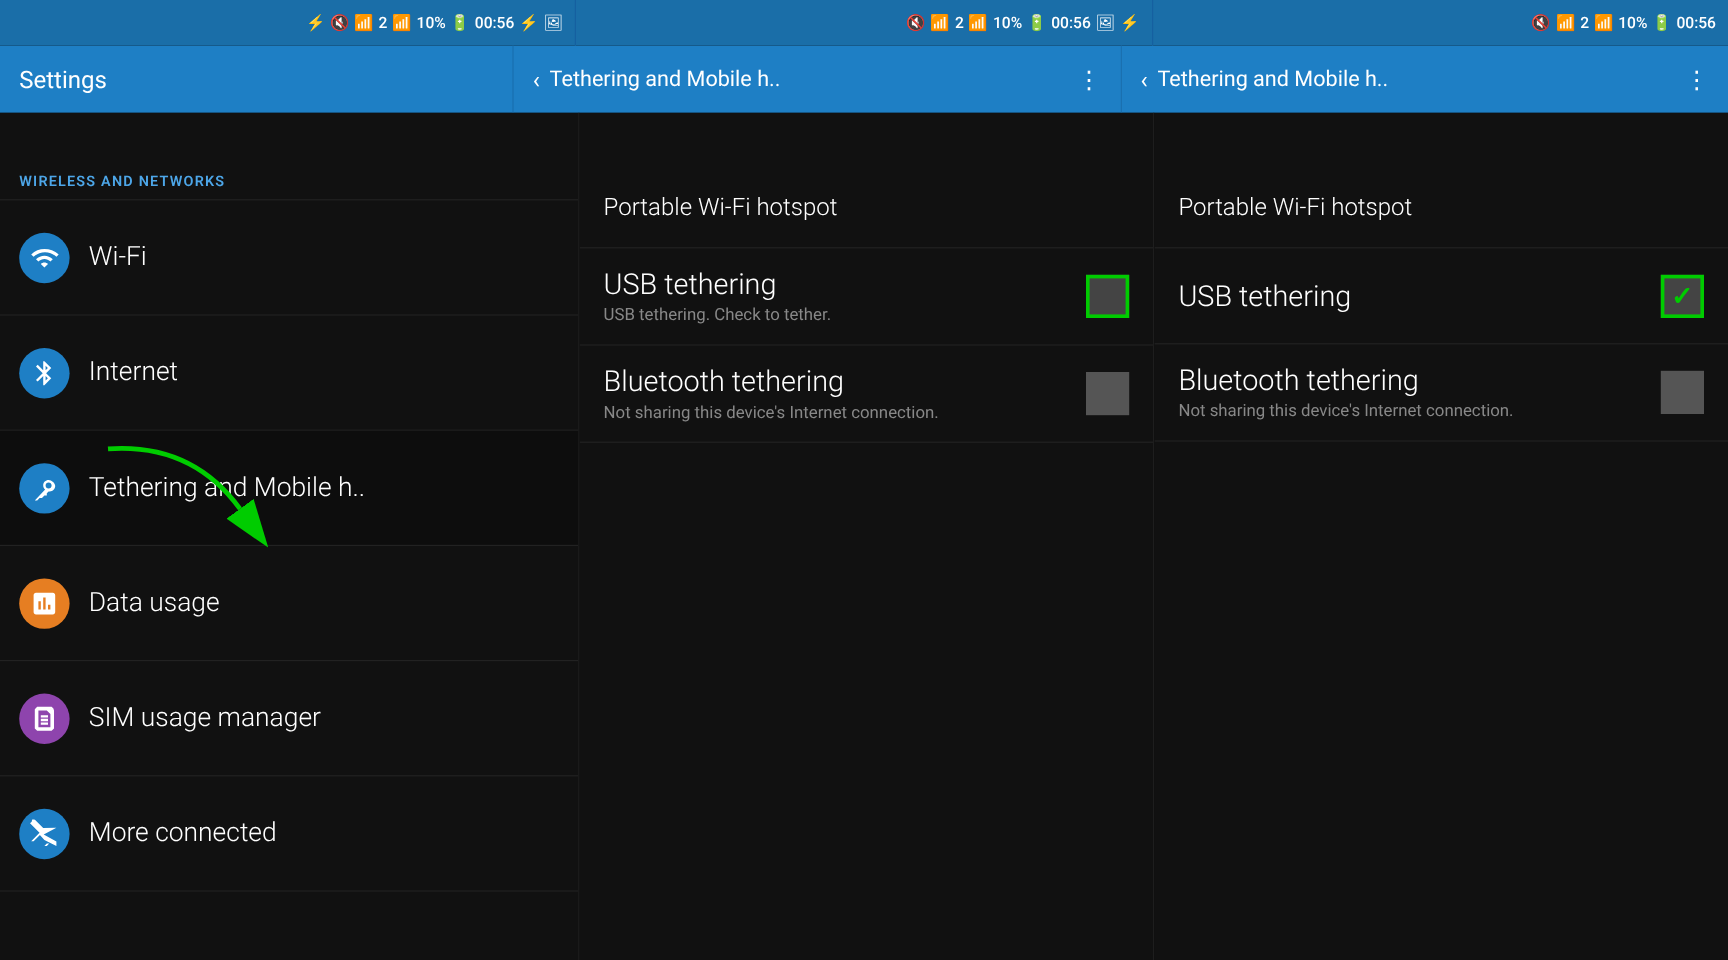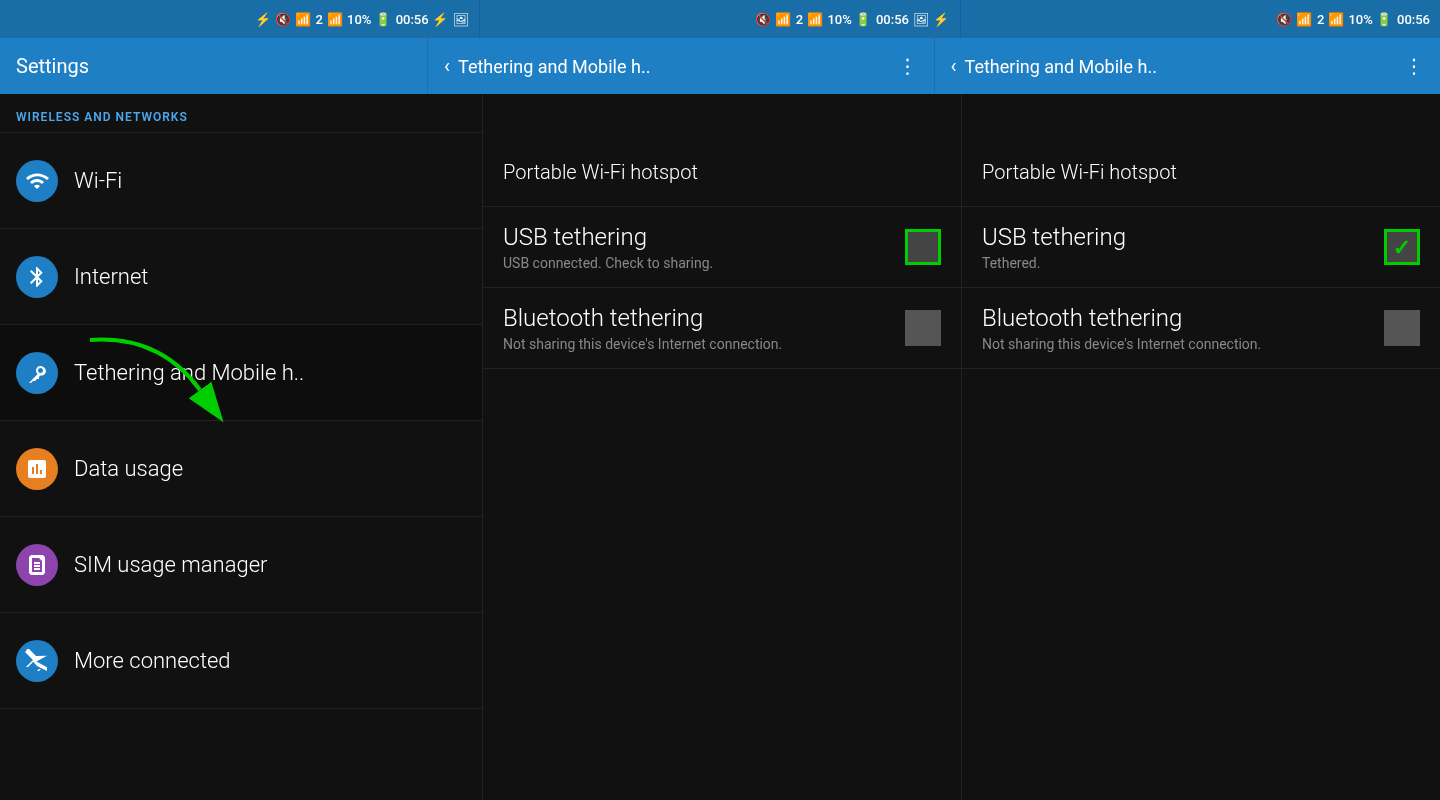--- a/index.html
+++ b/index.html
@@ -90,20 +90,21 @@
       border-right: 1px solid #222;
       overflow: hidden;
     }
     .section-header {
       padding: 16px 16px 8px 16px;
       color: #4da6e8;
       font-size: 12px;
       font-weight: 600;
       letter-spacing: 1px;
       border-bottom: 1px solid #222;
+      margin-top: 34px;
     }
     .settings-item {
       display: flex;
       align-items: center;
       padding: 0 16px;
       height: 96px;
       border-bottom: 1px solid #222;
       cursor: pointer;
       position: relative;
     }
@@ -325,21 +326,21 @@
 
   <div class="tethering-panel">
 
     <div class="hotspot-item">
       <span class="hotspot-title">Portable Wi-Fi hotspot</span>
     </div>
 
     <div class="tethering-item">
       <div class="tethering-item-content">
         <div class="tethering-title">USB tethering</div>
-        <div class="tethering-subtitle">USB connected. Check to sharing.</div>
+        <div class="tethering-subtitle">USB tethering. Check to tether.</div>
       </div>
       <div class="tethering-checkbox green-border"></div>
     </div>
 
     <div class="tethering-item">
       <div class="tethering-item-content">
         <div class="tethering-title">Bluetooth tethering</div>
         <div class="tethering-subtitle">Not sharing this device's Internet connection.</div>
       </div>
       <div class="tethering-checkbox" style="background:#555;width:36px;height:36px;"></div>
@@ -348,21 +349,20 @@
 
   <div class="tethering-panel" style="border-right:none;">
 
     <div class="hotspot-item">
       <span class="hotspot-title">Portable Wi-Fi hotspot</span>
     </div>
 
     <div class="tethering-item">
       <div class="tethering-item-content">
         <div class="tethering-title">USB tethering</div>
-        <div class="tethering-subtitle">Tethered.</div>
       </div>
       <div class="tethering-checkbox checked">
         <span class="checkmark">✓</span>
       </div>
     </div>
 
     <div class="tethering-item">
       <div class="tethering-item-content">
         <div class="tethering-title">Bluetooth tethering</div>
         <div class="tethering-subtitle">Not sharing this device's Internet connection.</div>

